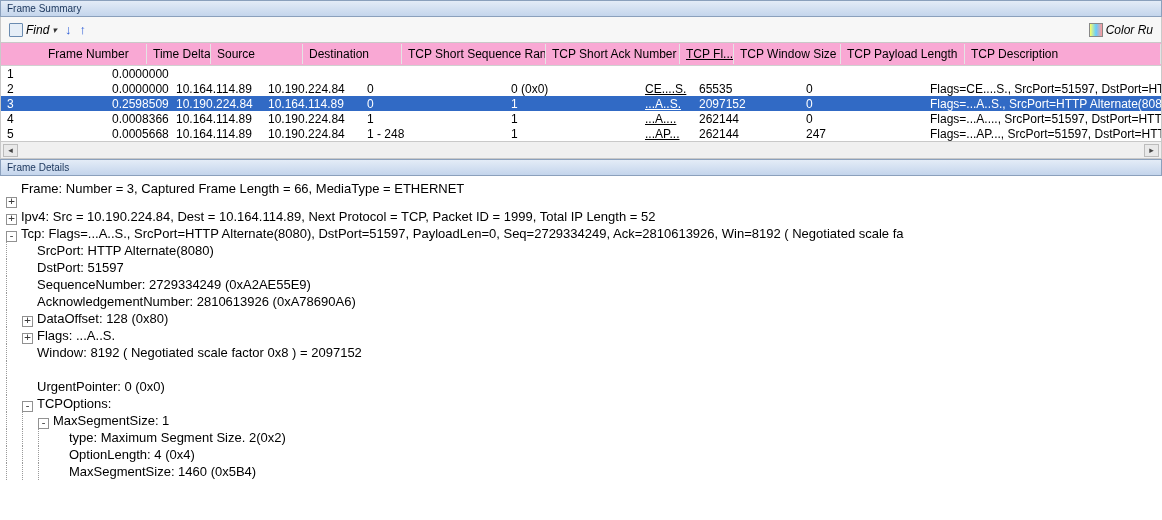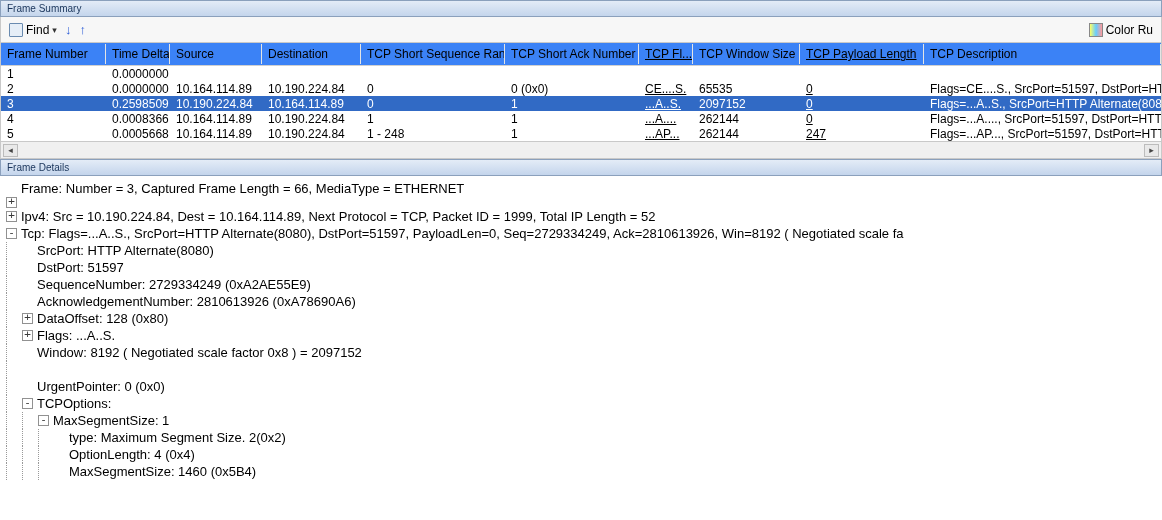--- a/index.html
+++ b/index.html
@@ -18,20 +18,21 @@
     border: 1px solid #c9c9c9;
     border-top: none;
     background: #f7f7f7;
     height: 26px;
   }
   .toolbar-item {
     display: flex;
     align-items: center;
     padding: 2px 4px;
     gap: 3px;
+    font-style: italic;
   }
   .toolbar-find-icon {
     display: inline-block;
     width: 14px; height: 14px;
     border: 1px solid #6a8bb0;
     background: #e6eef7;
     border-radius: 1px;
   }
   .down-arrow-btn, .up-arrow-btn {
     font-size: 13px; font-weight: bold;
@@ -44,24 +45,25 @@
     background: linear-gradient(to right, #ff6, #6cf, #f99);
     border:1px solid #888;
   }
   .grid {
     border: 1px solid #c9c9c9;
     border-top: none;
     overflow: hidden;
   }
   .grid-header {
     display: flex;
-    background: #3b82f6;
+    background: #f9a8d4;
     border-bottom: 1px solid #d0d0d0;
     height: 23px;
     align-items: center;
+    padding-left: 41px;
   }
   .grid-header > div {
     padding: 3px 6px;
     border-right: 1px solid #e4e4e4;
     color: #000;
     white-space: nowrap;
     overflow: hidden;
   }
   .grid-body { font-size: 12px; }
   .grid-row {
@@ -80,21 +82,21 @@
     color: #fff;
   }
   .c-num   { width: 105px; }
   .c-delta { width: 64px; text-align: center;}
   .c-src   { width: 92px; }
   .c-dst   { width: 99px; }
   .c-seq   { width: 144px; }
   .c-ack   { width: 134px; }
   .c-fl    { width: 54px; text-decoration: underline; }
   .c-win   { width: 107px; }
-  .c-pay   { width: 124px; text-decoration: underline; }
+  .c-pay   { width: 124px; }
   .c-desc  { flex: 1; }
   .scrollbar-h {
     height: 17px;
     background: #f0f0f0;
     border: 1px solid #c9c9c9;
     border-top: none;
     display: flex;
     align-items: center;
     padding: 0 2px;
     gap: 2px;
@@ -108,21 +110,21 @@
   }
   .scrollbar-h .sb-track { flex:1; height:13px; background:#f0f0f0; }
   .details {
     font-family: Consolas, "Courier New", monospace;
     font-size: 13px;
     padding: 4px 2px 4px 6px;
     line-height: 17px;
     white-space: nowrap;
     overflow: hidden;
   }
-  .tree-row { display:flex; align-items:center; }
+  .tree-row { display:flex; align-items:flex-end; }
   .tree-box {
     display:inline-block;
     width:11px; height:11px;
     border:1px solid #919191;
     background:#fff;
     text-align:center;
     line-height:8px;
     font-size:11px;
     color:#3b3b3b;
     margin-right:4px;

